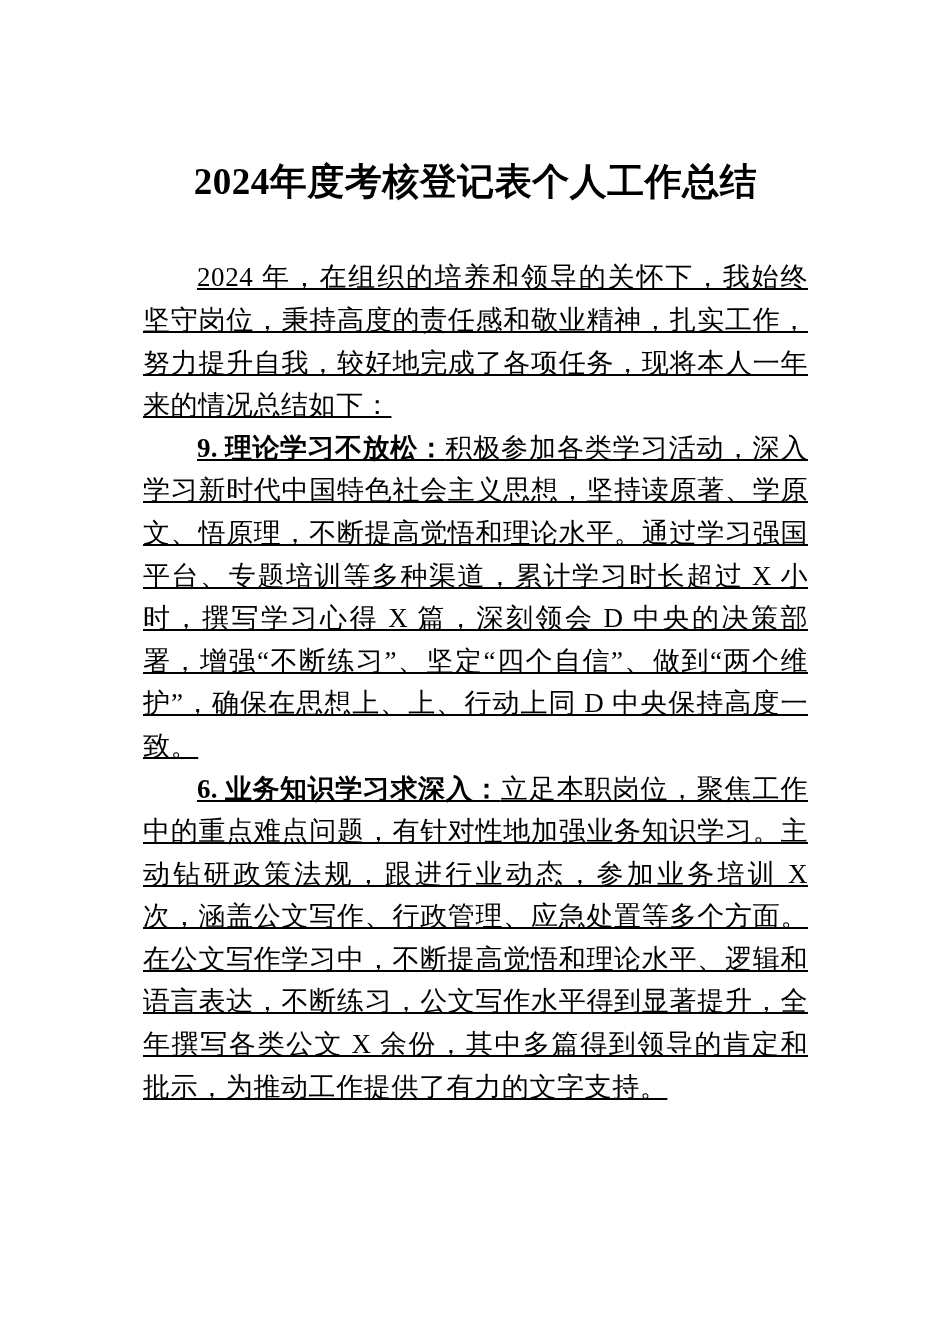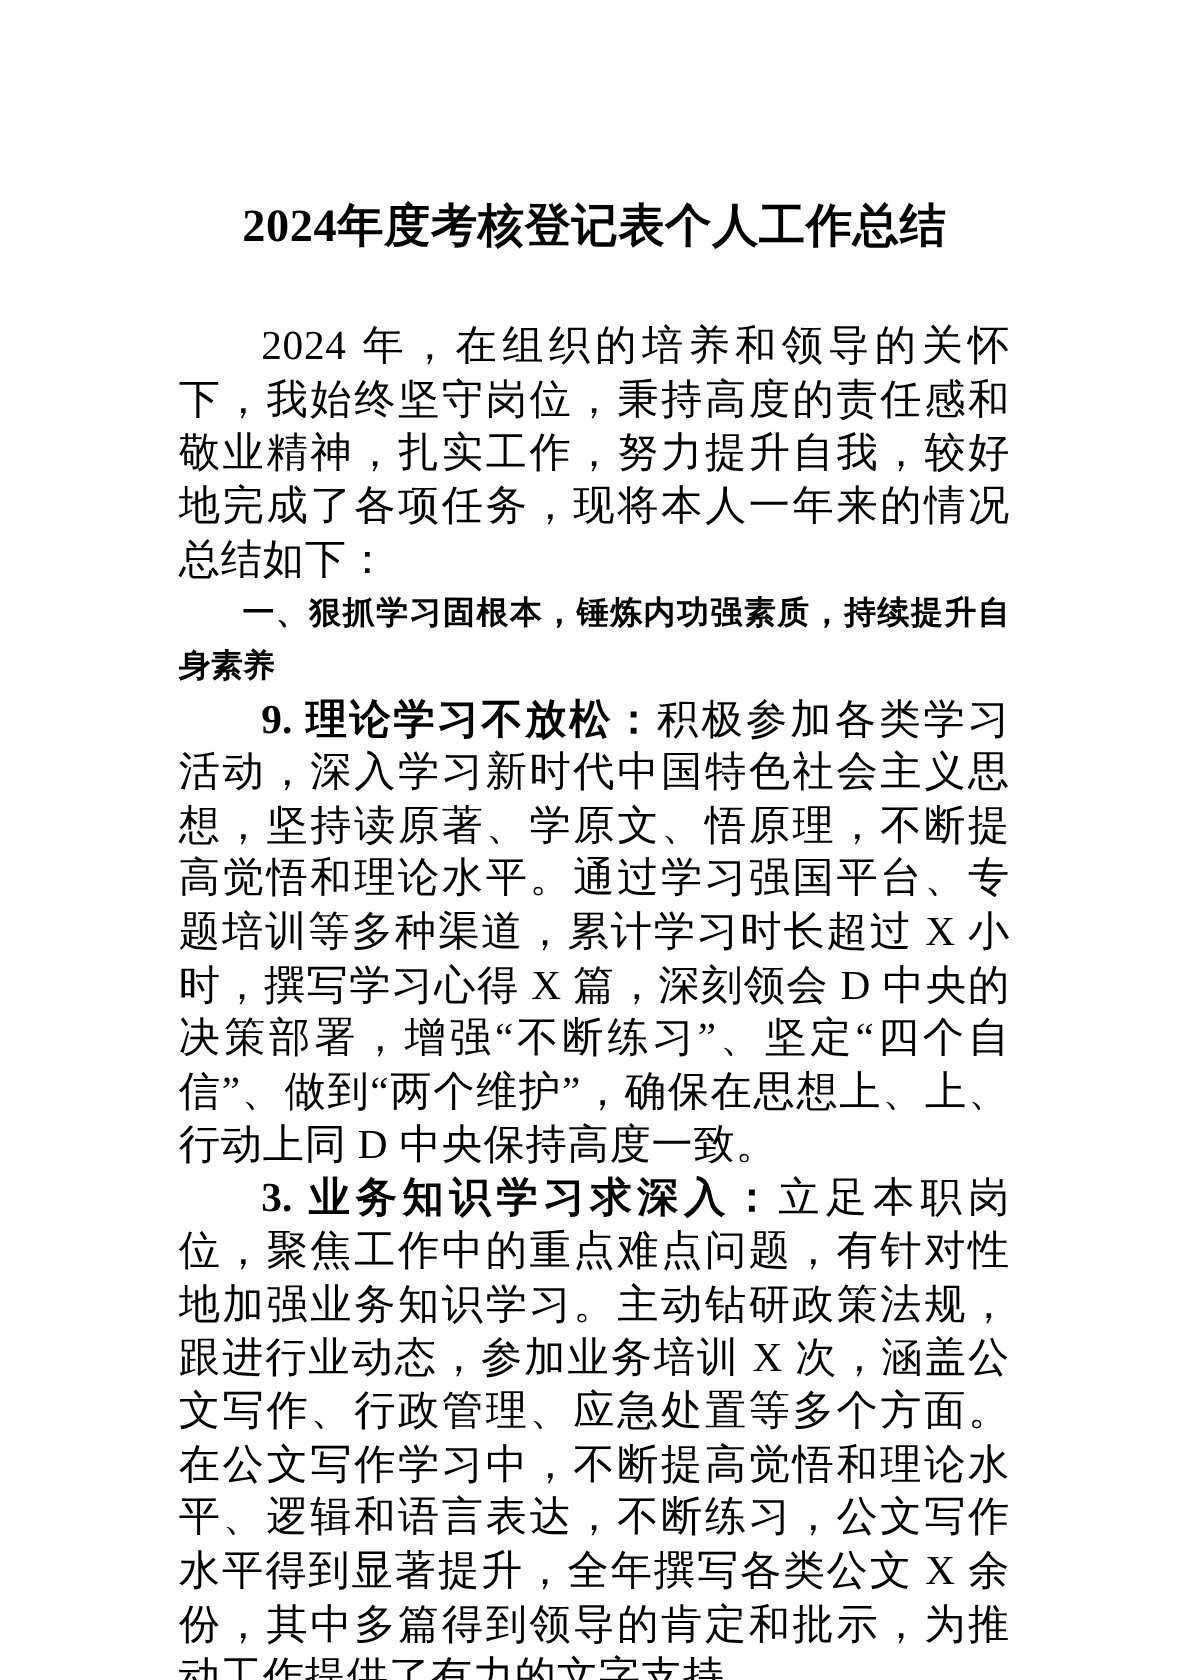--- a/index.html
+++ b/index.html
@@ -45,28 +45,29 @@
     white-space: nowrap;
   }
 
   
   .body-block {
     margin-top: 52px;
   }
 
   p.para {
     font-family: "Liberation Serif", "DejaVu Serif", serif;
-    font-size: 33px;
+    font-size: 27px;
     line-height: 42.6px;
     text-align: justify;
     text-justify: inter-ideograph;
     text-indent: 2em;
     margin: 0;
     letter-spacing: 0.6px;
     font-weight: 400;
+    text-decoration: underline;
   }
 
   
   p.h1-para {
     font-family: "Liberation Sans", "DejaVu Sans", sans-serif;
     font-size: 25.5px;
     line-height: 42.6px;
     font-weight: bold;
     text-align: justify;
     text-justify: inter-ideograph;
@@ -87,21 +88,20 @@
 
 <div class="page">
   <div class="content">
 
     <h1 class="doc-title">2024年度考核登记表个人工作总结</h1>
 
     <div class="body-block">
 
       <p class="para">2024 年，在组织的培养和领导的关怀下，我始终坚守岗位，秉持高度的责任感和敬业精神，扎实工作，努力提升自我，较好地完成了各项任务，现将本人一年来的情况总结如下：</p>
 
-      <p class="h1-para">一、狠抓学习固根本，锤炼内功强素质，持续提升自身素养</p>
 
       <p class="para"><span class="lead">9. 理论学习不放松：</span><span>积极参加各类学习活动，深入学习新时代中国特色社会主义思想，坚持读原著、学原文、悟原理，不断提高觉悟和理论水平。通过学习强国平台、专题培训等多种渠道，累计学习时长超过 X 小时，撰写学习心得 X 篇，深刻领会 D 中央的决策部署，增强“不断练习”、坚定“四个自信”、做到“两个维护”，确保在思想上、上、行动上同 D 中央保持高度一致。</span></p>
 
-      <p class="para"><span class="lead">3. 业务知识学习求深入：</span><span>立足本职岗位，聚焦工作中的重点难点问题，有针对性地加强业务知识学习。主动钻研政策法规，跟进行业动态，参加业务培训 X 次，涵盖公文写作、行政管理、应急处置等多个方面。在公文写作学习中，不断提高觉悟和理论水平、逻辑和语言表达，不断练习，公文写作水平得到显著提升，全年撰写各类公文 X 余份，其中多篇得到领导的肯定和批示，为推动工作提供了有力的文字支持。</span></p>
+      <p class="para"><span class="lead">6. 业务知识学习求深入：</span><span>立足本职岗位，聚焦工作中的重点难点问题，有针对性地加强业务知识学习。主动钻研政策法规，跟进行业动态，参加业务培训 X 次，涵盖公文写作、行政管理、应急处置等多个方面。在公文写作学习中，不断提高觉悟和理论水平、逻辑和语言表达，不断练习，公文写作水平得到显著提升，全年撰写各类公文 X 余份，其中多篇得到领导的肯定和批示，为推动工作提供了有力的文字支持。</span></p>
 
     </div>
   </div>
 </div>
 
 </body></html>

